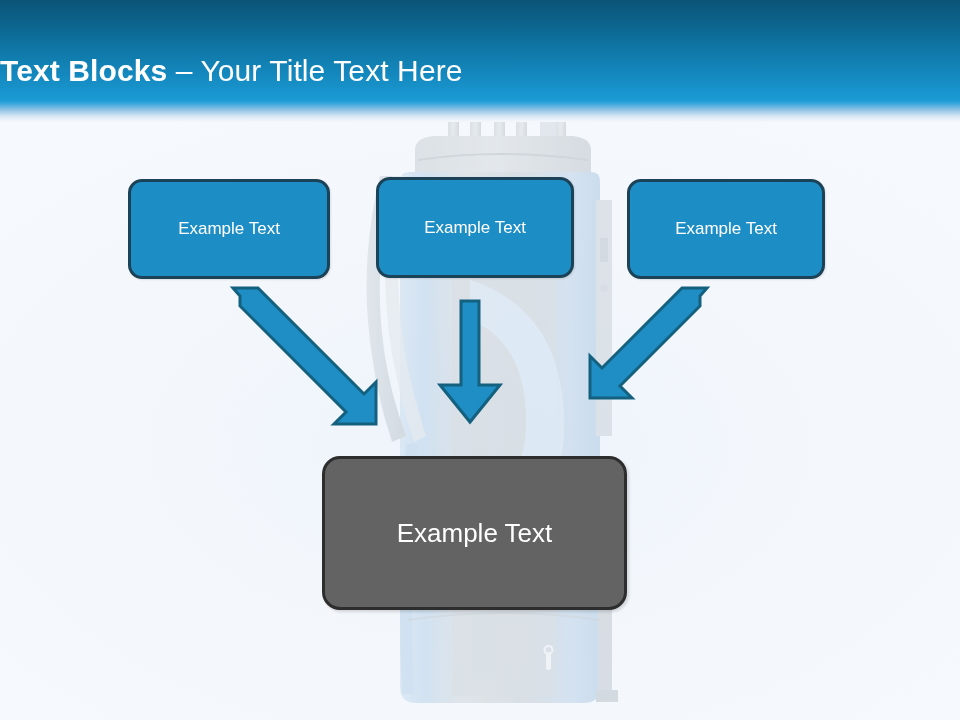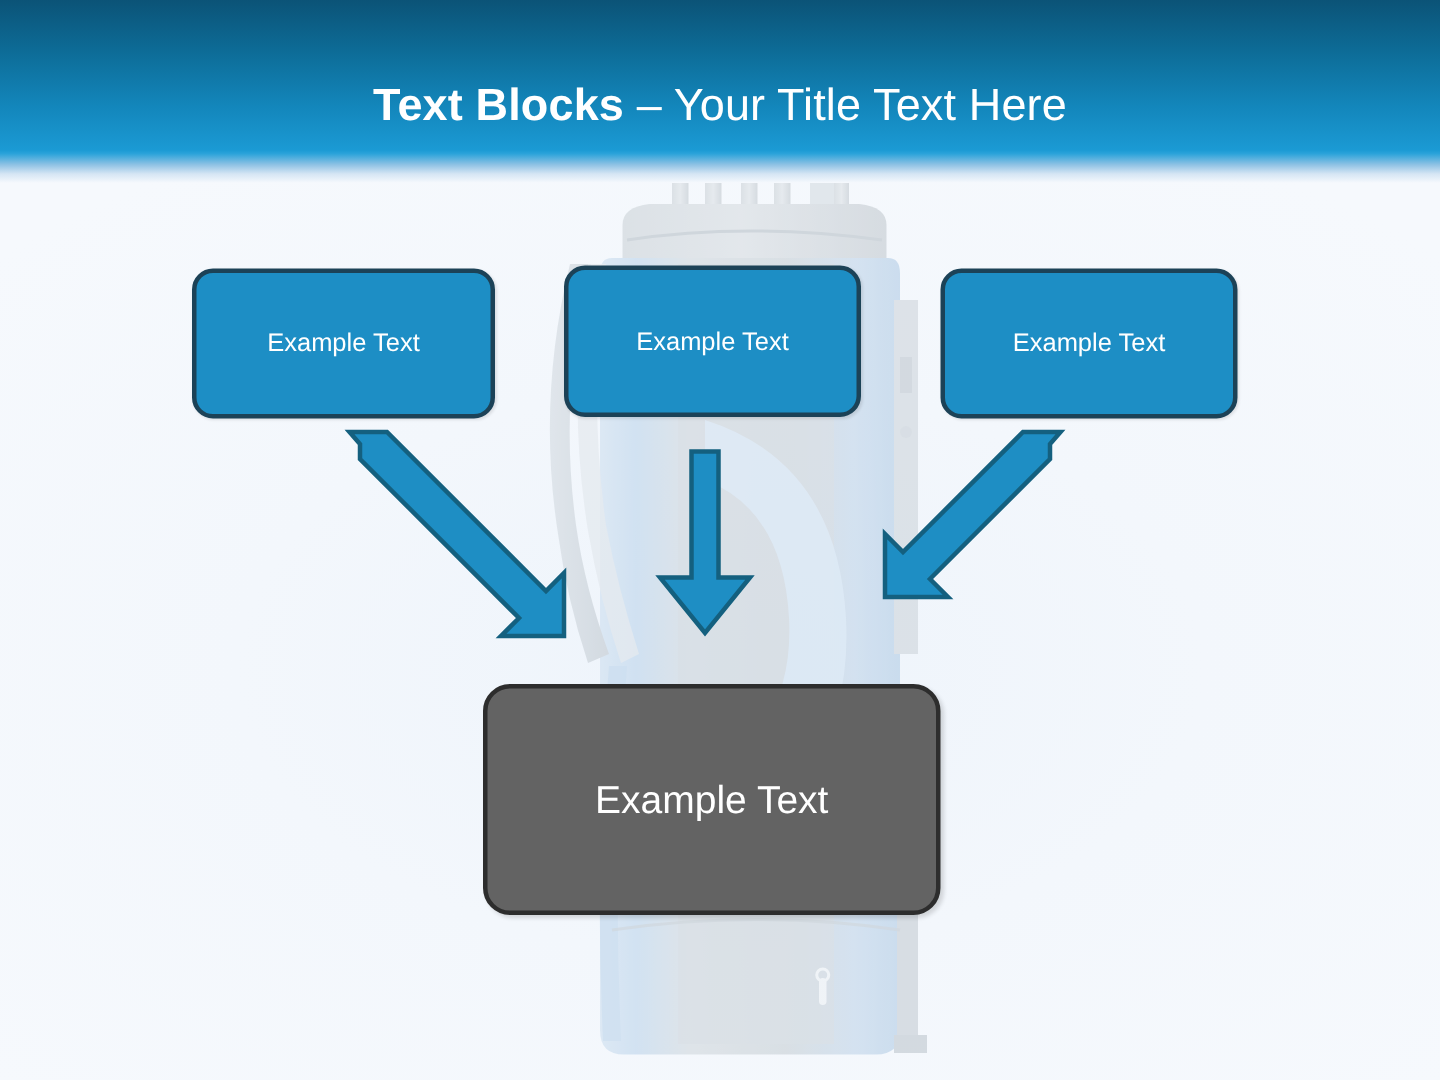--- a/index.html
+++ b/index.html
@@ -49,21 +49,20 @@
       #2ba3da 84%,
       #8fc2e4 90%,
       #d5e5f4 95%,
       #f6f9fd 100%);
   }
   .header-title {
     position: absolute;
     left: 0;
     top: 54px;
     width: 960px;
-    text-align: center;
     color: #ffffff;
     font-size: 30px;
     line-height: 34px;
     letter-spacing: 0.1px;
     white-space: nowrap;
   }
   .header-title .strong {
     font-weight: bold;
   }
   .header-title .light {

